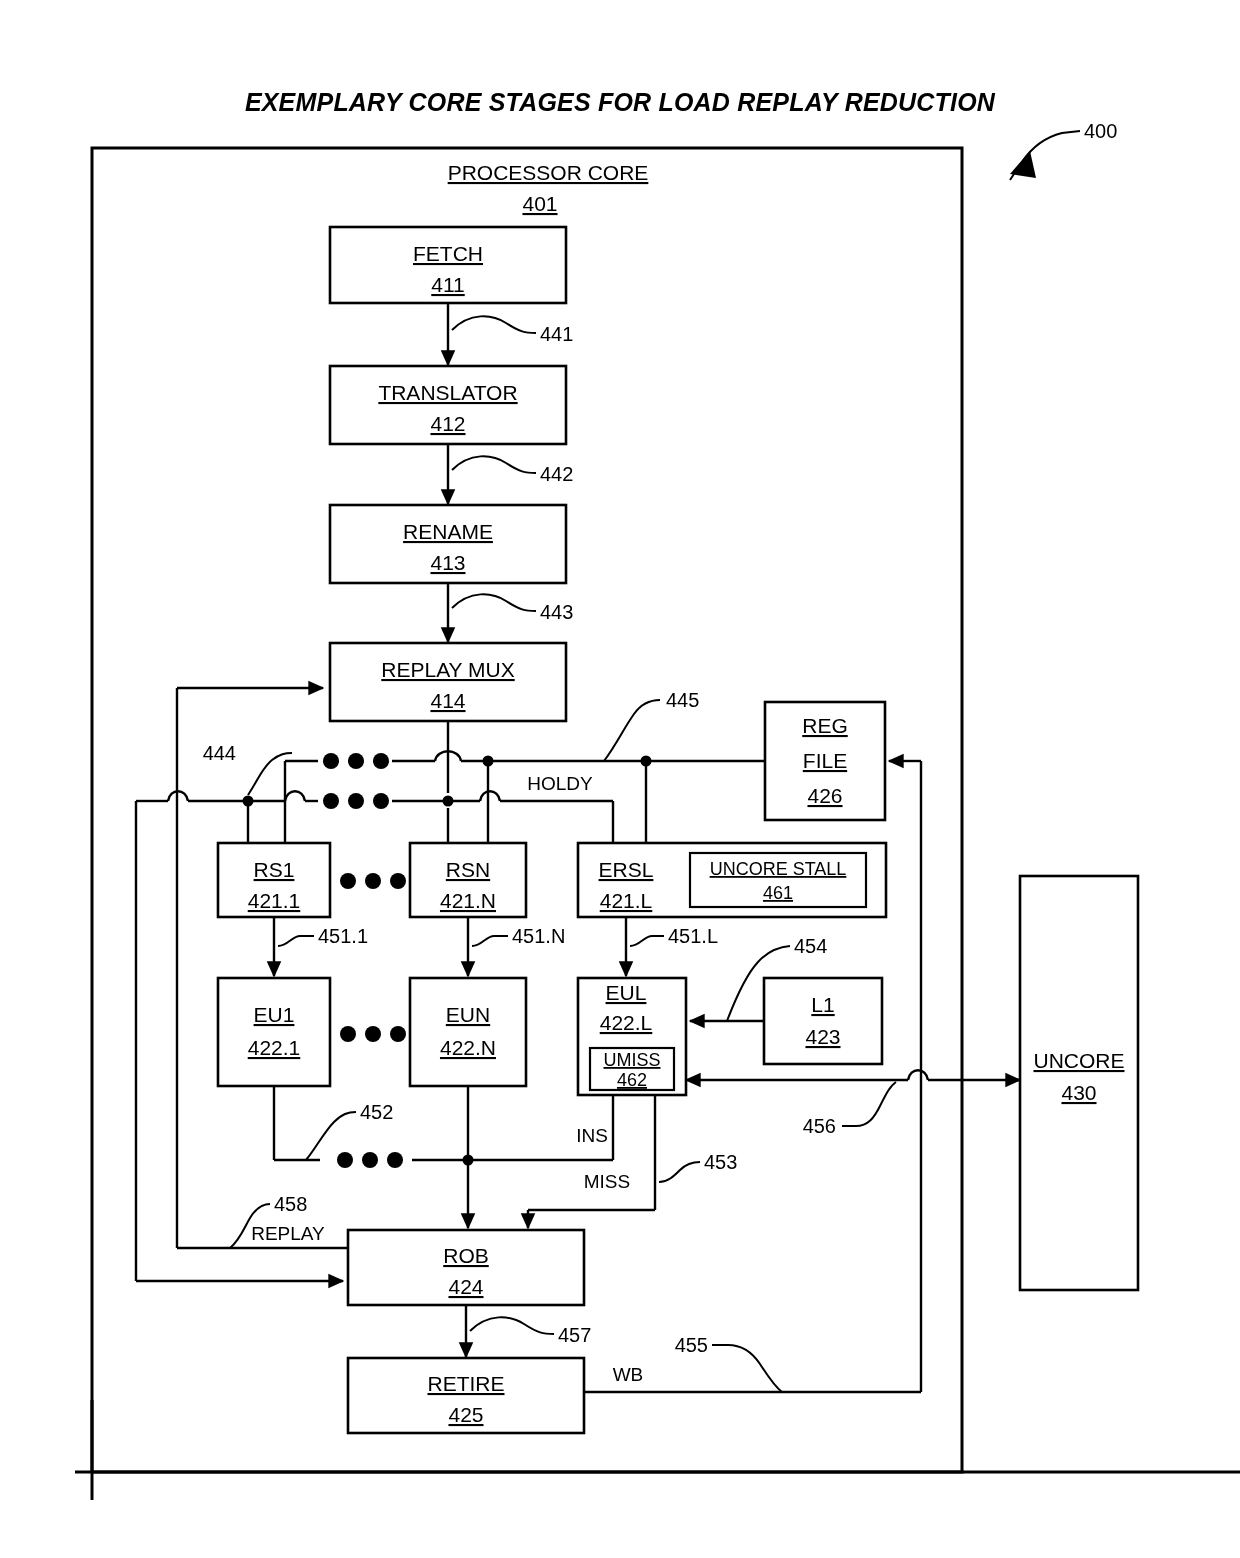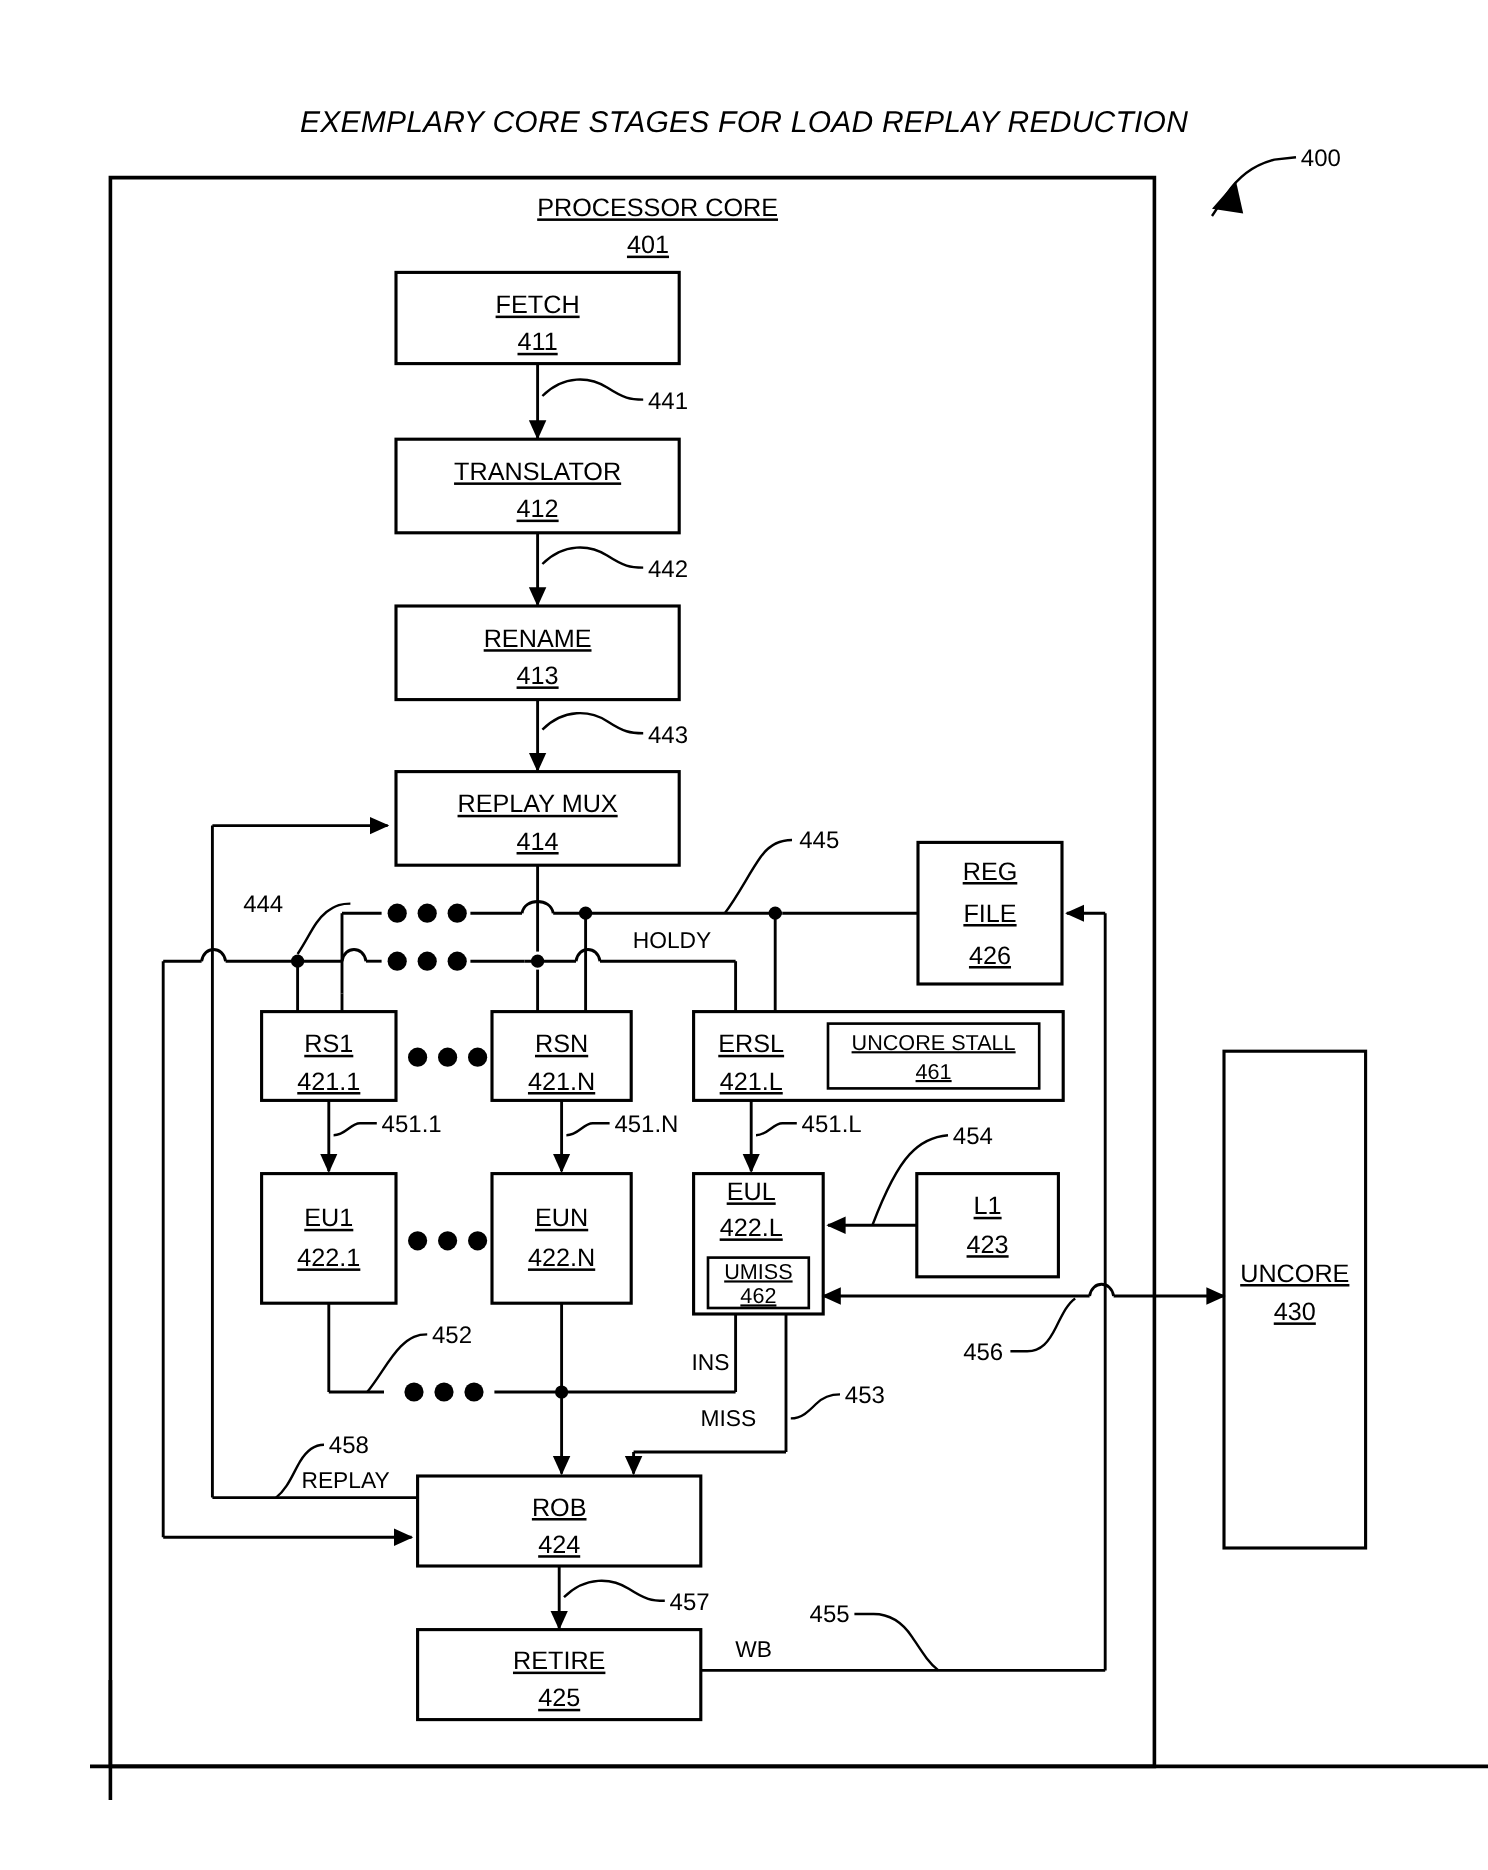--- a/index.html
+++ b/index.html
@@ -16,21 +16,21 @@
     overflow: hidden;
   }
   #figure-title {
     position: absolute;
     left: 0;
     top: 88px;
     width: 1240px;
     text-align: center;
     font-size: 25px;
     font-style: italic;
-    font-weight: normal;
+    font-weight: bold;
     letter-spacing: 0.2px;
     color: #000;
   }
   svg#diagram {
     position: absolute;
     left: 0;
     top: 0;
     width: 1240px;
     height: 1558px;
   }

